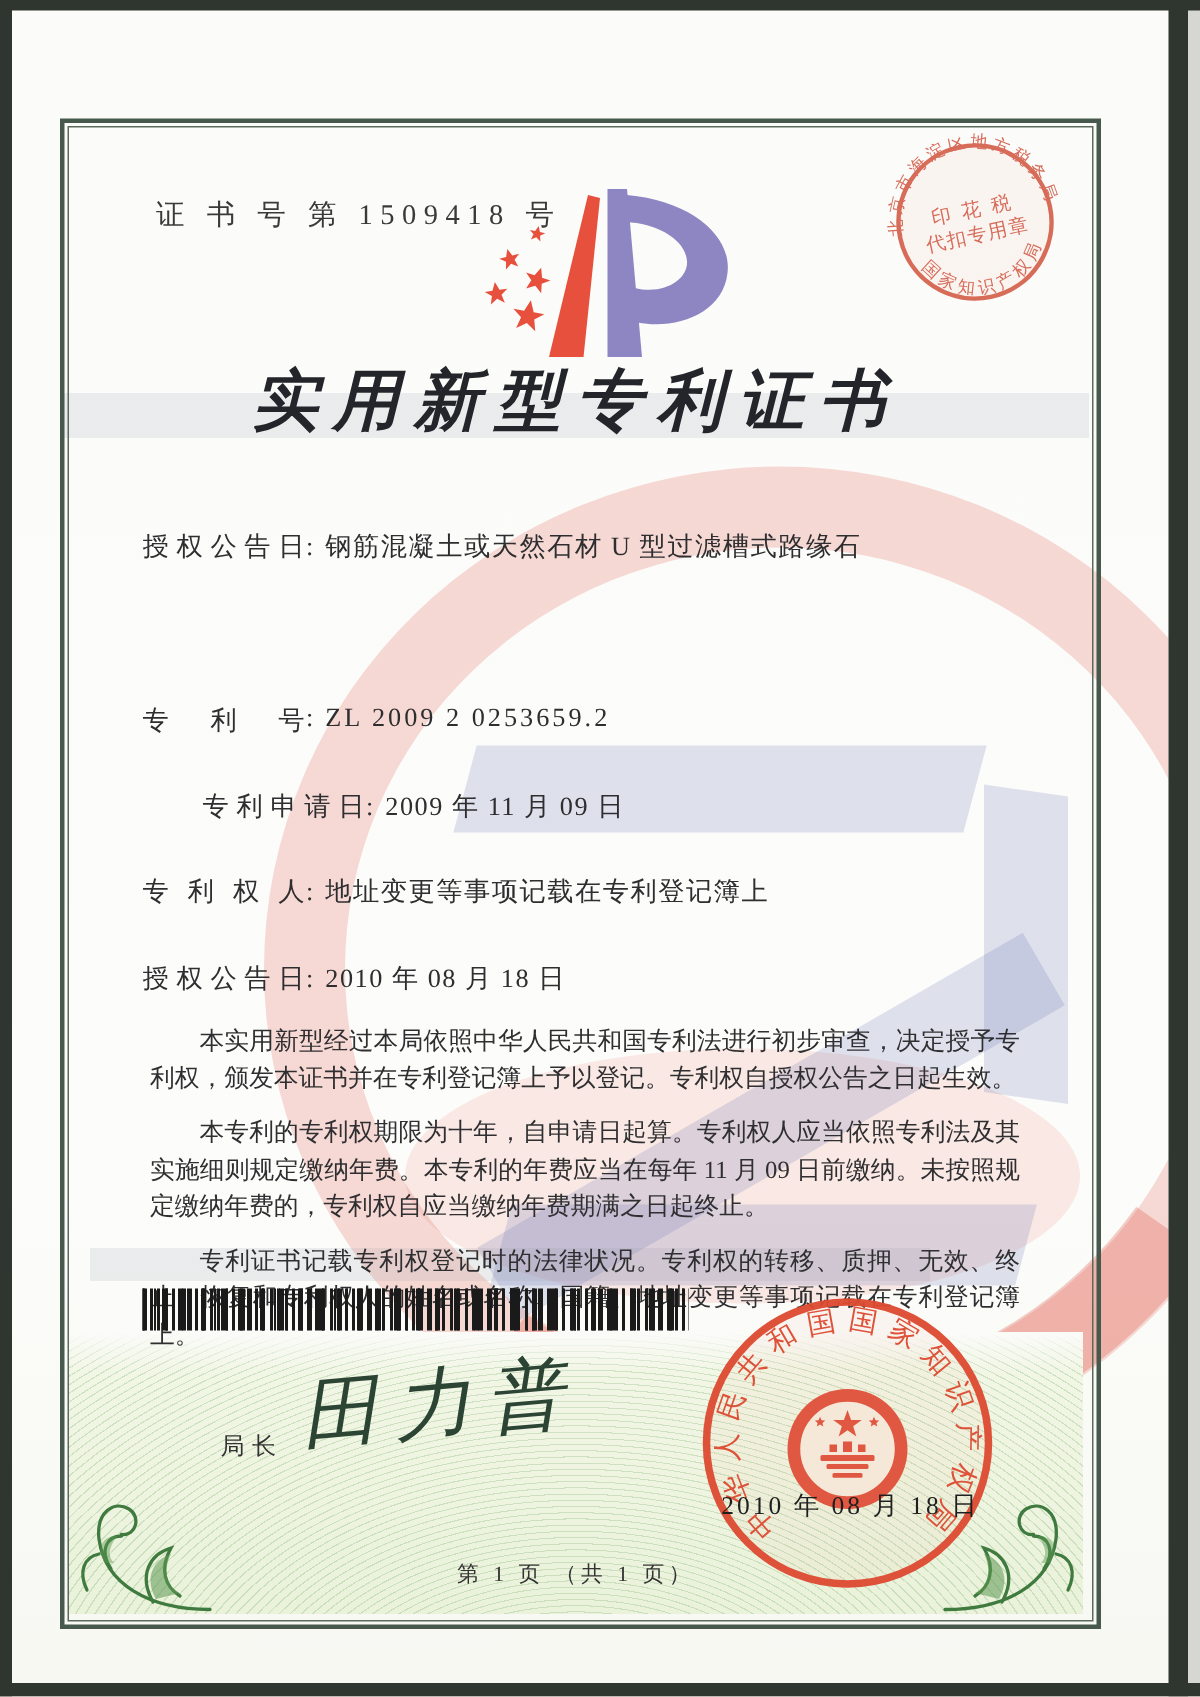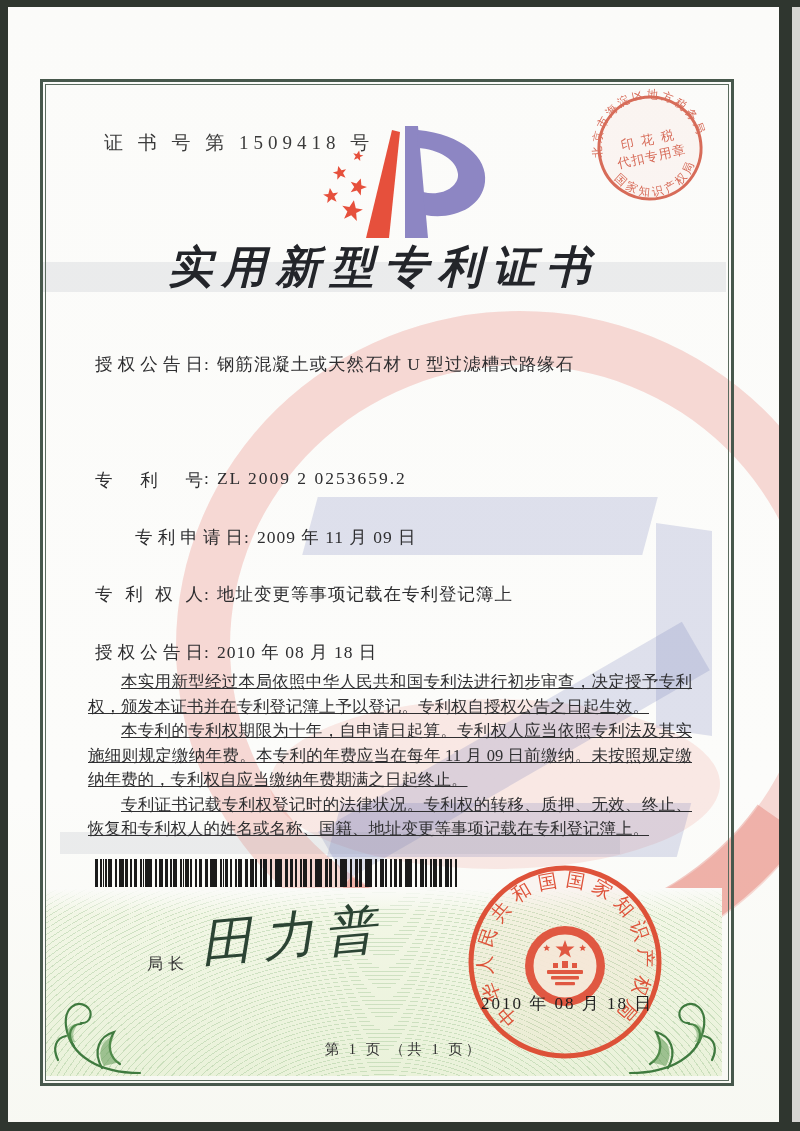--- a/index.html
+++ b/index.html
@@ -43,33 +43,33 @@
   
   .cert-no{left:104px;top:126px;font-size:19px;letter-spacing:5px;color:#3a3a3a;z-index:5;}
   .title{left:40px;top:234px;width:688px;text-align:center;font-size:44px;font-weight:bold;
     letter-spacing:10px;color:#23252a;z-index:5;font-style:italic;}
   .field{left:95px;width:600px;font-size:17.5px;z-index:5;color:#2e2e30;}
   .field .lab{display:inline-block;width:108px;text-align:justify;text-align-last:justify;vertical-align:top;}
   .field .col{display:inline-block;margin:0 8px 0 1px;}
   .field .val{letter-spacing:1px;}
   .paras{left:88px;top:666px;width:604px;z-index:5;font-size:16.5px;line-height:24.5px;
     text-align:justify;color:#2f2f31;}
-  .paras p{margin:0;text-indent:2em;text-decoration:underline;}
+  .paras p{margin:12px;text-indent:2em;}
   .barcode{left:95px;top:855px;width:364px;height:28px;z-index:5;
     background:
       repeating-linear-gradient(90deg,#1a1a1a 0 2px,rgba(0,0,0,0) 2px 5px),
       repeating-linear-gradient(90deg,#1a1a1a 0 1px,rgba(0,0,0,0) 1px 8px),
       repeating-linear-gradient(90deg,#1a1a1a 0 3px,rgba(0,0,0,0) 3px 13px);}
   .sig-title{left:147px;top:950px;font-size:16px;letter-spacing:5px;color:#333;z-index:5;}
   .sig-name{left:200px;top:896px;width:220px;font-size:52px;font-style:italic;color:#2c4434;
     letter-spacing:10px;transform:rotate(-5deg);z-index:5;white-space:nowrap;}
   .seal-date{left:472px;top:988px;width:190px;text-align:center;font-size:17px;letter-spacing:2px;
     color:#1f1f1f;z-index:7;}
   .footer{left:40px;top:1036px;width:688px;text-align:center;font-size:14.5px;letter-spacing:3px;
-    color:#333;z-index:5;padding-left:20px;}
+    color:#333;z-index:5;}
   svg{display:block;}
   .logo{left:300px;top:112px;z-index:5;}
   .tax-stamp{left:592px;top:86px;z-index:6;transform:rotate(-12deg);opacity:0.92;}
   .big-seal{left:463px;top:858px;z-index:6;opacity:0.95;}
   .corner{z-index:2;}
 </style>
 </head>
 <body>
 
 <div class="abs paper">

